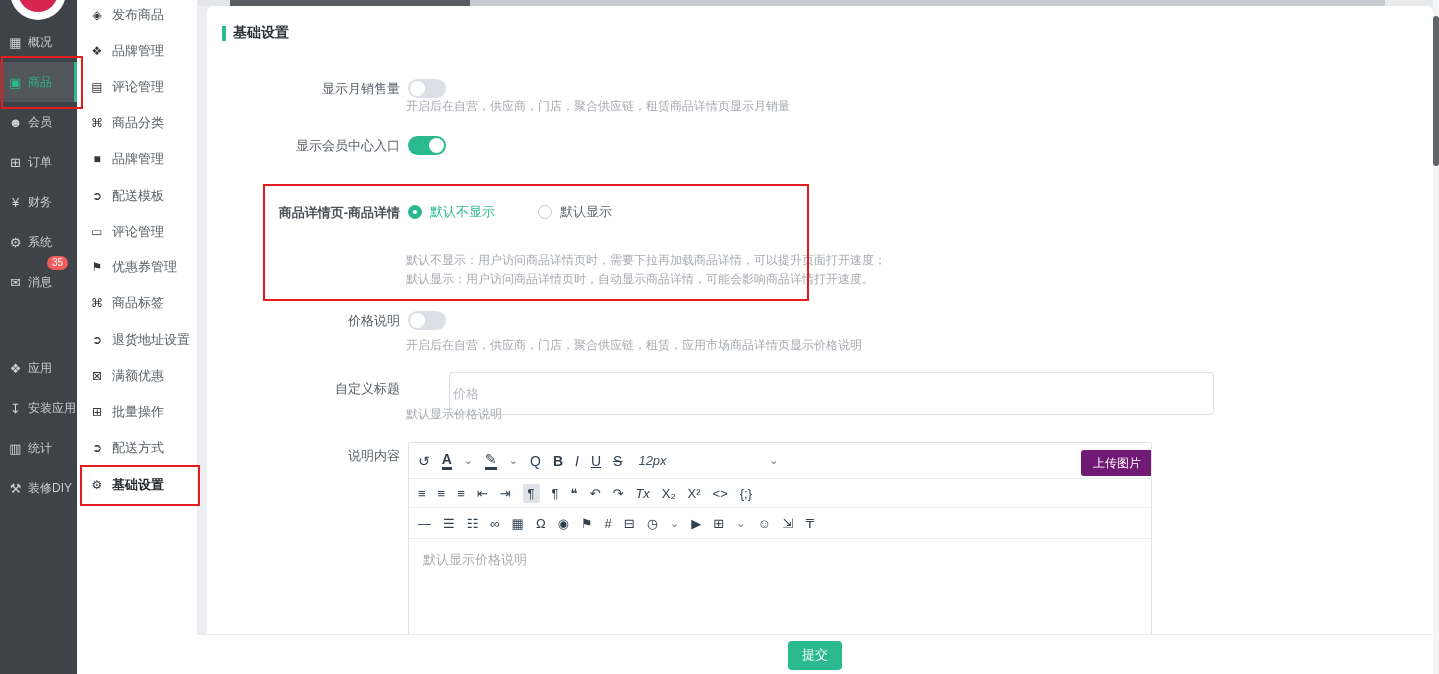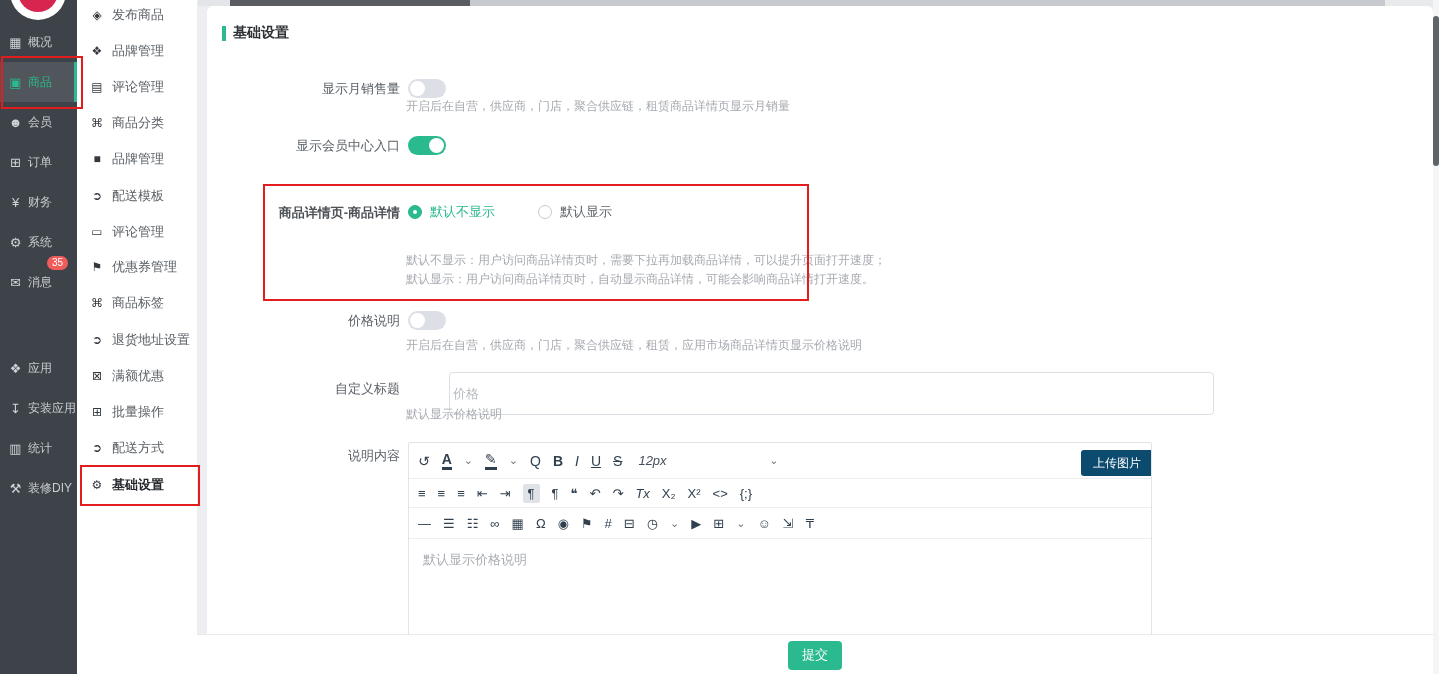--- a/index.html
+++ b/index.html
@@ -67,21 +67,21 @@
   .tbtn{cursor:pointer;line-height:1;}
   .tbtn.small{font-size:11px;color:#6b7685;}
   .tbtn.active{background:#dfe3e8;padding:3px 5px;border-radius:2px;}
   .tbtn.bold{font-weight:bold;}
   .tbtn.ital{font-style:italic;}
   .tbtn.und{text-decoration:underline;}
   .tbtn.str{text-decoration:line-through;}
   .tbtn.colorbar{border-bottom:3px solid #31404f;padding-bottom:1px;font-weight:bold;}
   .fontsize{display:flex;align-items:center;width:140px;justify-content:space-between;
             font-size:13px;color:#444e5a;cursor:pointer;margin-left:4px;font-style:italic;}
-  .upload-btn{position:absolute;right:-2px;top:7px;height:26px;padding:0 12px;background:#0c4a6e;color:#fff;
+  .upload-btn{position:absolute;right:-2px;top:7px;height:26px;padding:0 12px;background:#701a75;color:#fff;
               font-size:12px;border:none;border-radius:3px;display:flex;align-items:center;cursor:pointer;
               font-family:"Liberation Sans","DejaVu Sans",sans-serif;}
   .ed-content{height:82px;padding:12px 14px;font-size:13px;color:#a8acb2;cursor:text;}
   
   .footer{position:absolute;left:197px;top:634px;width:1236px;height:40px;background:#fff;
           border-top:1px solid #e9e9eb;display:flex;align-items:center;justify-content:center;z-index:3;}
   .submit-btn{min-width:54px;height:29px;background:#2bb98f;color:#fff;border:none;border-radius:4px;
               font-size:13px;cursor:pointer;padding:0 14px;font-family:"Liberation Sans","DejaVu Sans",sans-serif;}
   
   .anno{position:absolute;border:2px solid #e11d1d;z-index:10;pointer-events:none;}

